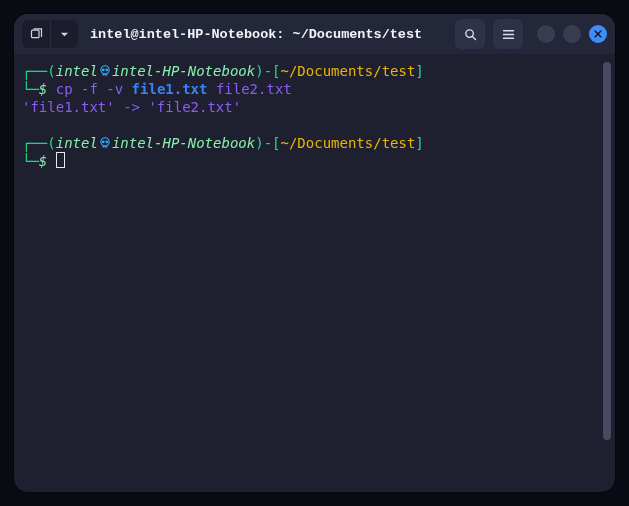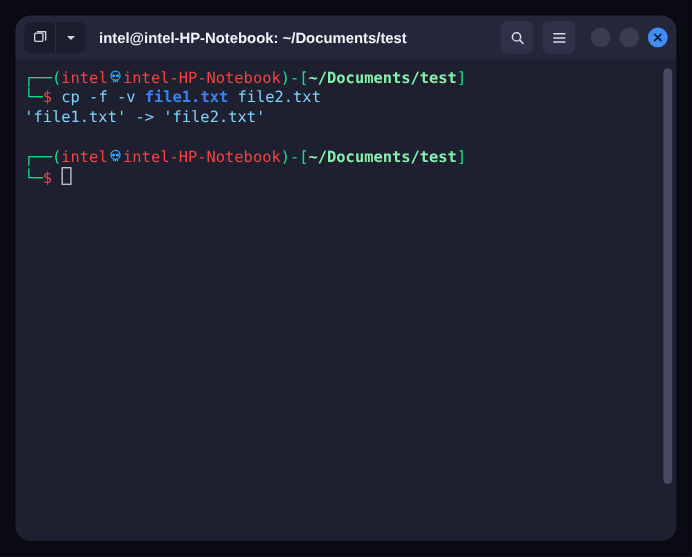--- a/index.html
+++ b/index.html
@@ -42,21 +42,21 @@
     width: 28px;
     height: 28px;
     display: flex;
     align-items: center;
     justify-content: center;
     color: #cfd3e0;
   }
   .tab-btn + .tab-btn { border-left: 1px solid #2a2d40; }
   .title {
     flex: 1;
-    font-family: Liberation Sans, sans-serif;
+    font-family: Liberation Mono, monospace;
     font-size: 13.5px;
     font-weight: 600;
     color: #f1f3f8;
     padding-left: 4px;
     white-space: nowrap;
     overflow: hidden;
     text-overflow: ellipsis;
   }
   .icon-btn {
     width: 30px;
@@ -102,24 +102,24 @@
   .scrollbar {
     position: absolute;
     top: 8px;
     right: 4px;
     width: 8px;
     height: calc(100% - 60px);
     background: #474a60;
     border-radius: 4px;
   }
   .c-green  { color: #18e088; }
-  .c-blue   { color: #ef4444; }
+  .c-blue   { color: #86efac; font-style: italic; }
   .c-white  { color: #3b82f6; font-weight: 600; }
-  .c-whiteb { color: #86efac; font-weight: 700; }
-  .c-dim    { color: #7dd3fc; }
+  .c-whiteb { color: #eab308; font-weight: 400; }
+  .c-dim    { color: #8b5cf6; }
   .cursor {
     display: inline-block;
     width: 9px;
     height: 16px;
     border: 1.5px solid #e8e9ed;
     vertical-align: -2px;
   }
   .skull {
     display: inline-block;
     vertical-align: -2px;

